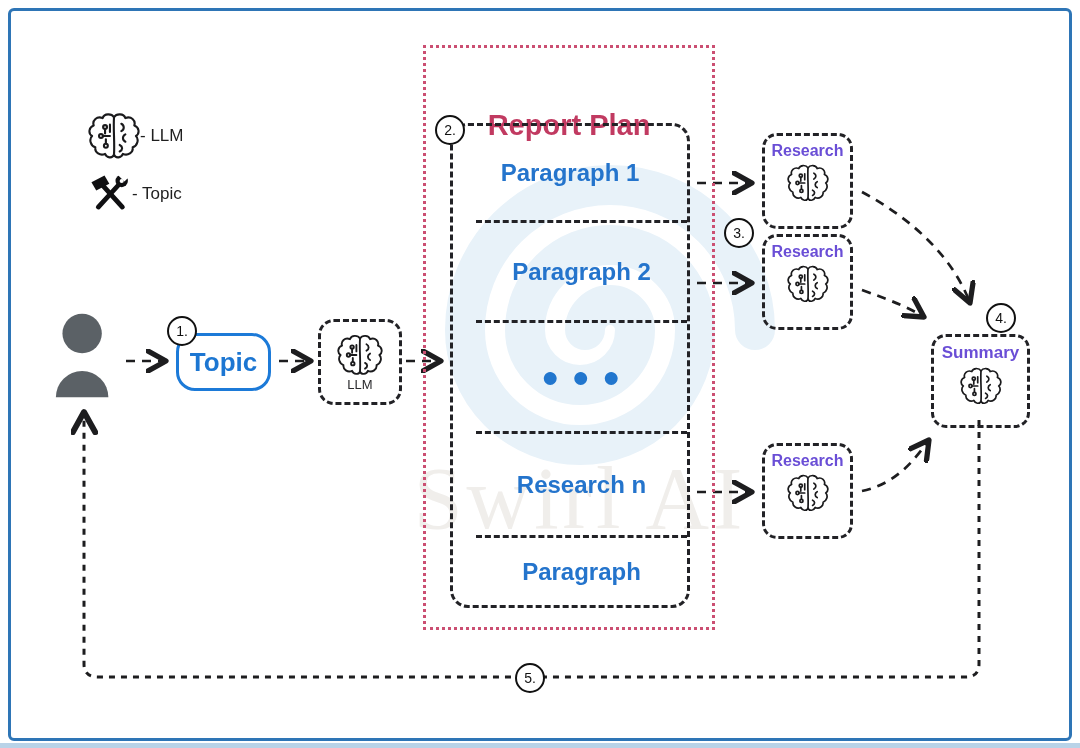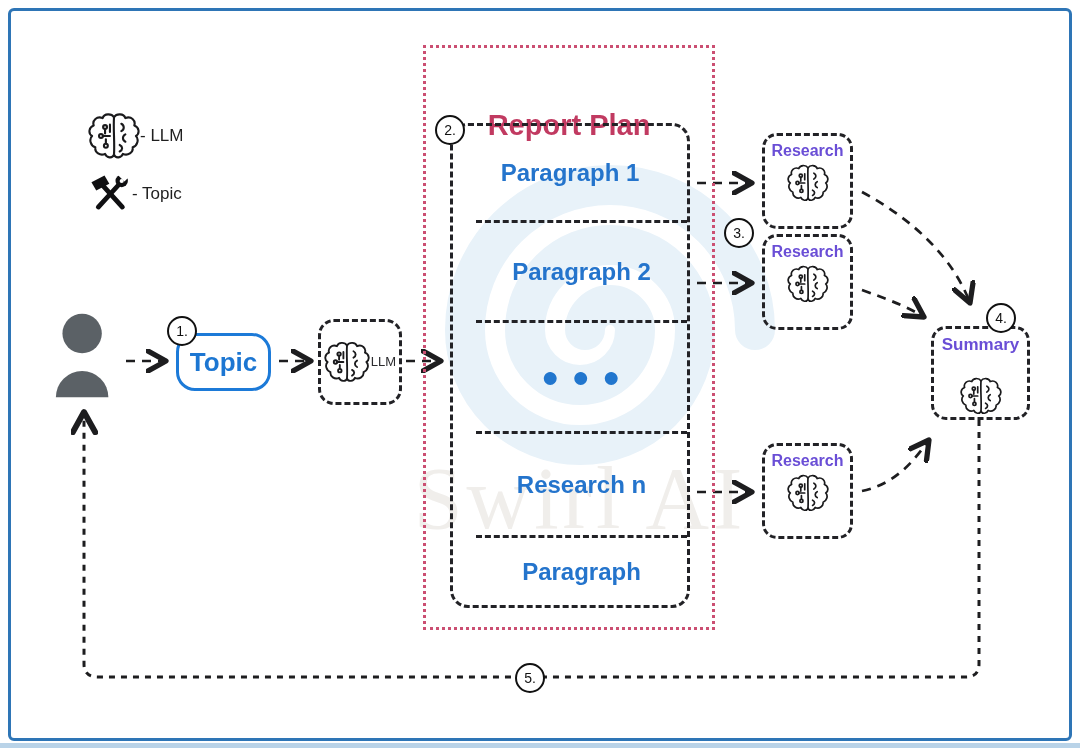--- a/index.html
+++ b/index.html
@@ -34,21 +34,21 @@
   .abs{position:absolute;box-sizing:border-box;}
   .topic-box{
     left:176px;top:333px;width:95px;height:58px;
     border:3px solid #1c7ad8;border-radius:19px;
     display:flex;align-items:center;justify-content:center;
     font-size:26px;font-weight:600;color:#1c76d2;background:transparent;
   }
   .llm-box{
     left:318px;top:319px;width:84px;height:86px;
     border:3px dashed #222226;border-radius:16px;
-    display:flex;align-items:center;justify-content:center;gap:1px;
+    display:flex;flex-direction:column;align-items:center;justify-content:center;gap:1px;
   }
   .llm-box .llm-lbl{font-size:13px;color:#2b2b2e;margin-top:-2px;}
 
   .plan-outer{
     left:423px;top:45px;width:292px;height:585px;
     border:3px dotted #cb4f72;
   }
   .plan-title{
     position:absolute;left:423px;top:62px;width:292px;text-align:center;
     font-size:29px;font-weight:700;color:#c13a61;margin-top:47px;
@@ -65,21 +65,21 @@
   .plan-row.div{border-top:3px dashed #222226;margin-left:23px;}
   .r1{height:95px;} .r2{height:100px;} .r3{height:112px;} .r4{height:105px;} .r5{height:70px;}
   .r3{font-size:30px;letter-spacing:2px;color:#2176ce;}
 
   .mini-box{
     width:91px;height:96px;border:3px dashed #222226;border-radius:15px;
     display:flex;flex-direction:column;align-items:center;padding-top:6px;gap:2px;
   }
   .mini-box .mini-lbl{font-size:16px;font-weight:600;color:#6a4ed6;}
   .res1{left:762px;top:133px;} .res2{left:762px;top:234px;} .res3{left:762px;top:443px;}
-  .summary-box{left:931px;top:326px;width:99px;height:94px;justify-content:space-between;}
+  .summary-box{left:931px;top:334px;width:99px;height:94px;}
   .summary-box .mini-lbl{font-size:17px;}
 
   
   .badge{
     position:absolute;width:30px;height:30px;border-radius:50%;
     border:2.5px solid #111;background:#fff;z-index:6;
     display:flex;align-items:center;justify-content:center;
     font-size:14px;color:#111;box-sizing:border-box;
   }
   .b1{left:167px;top:316px;} .b2{left:435px;top:115px;} .b3{left:724px;top:218px;}

